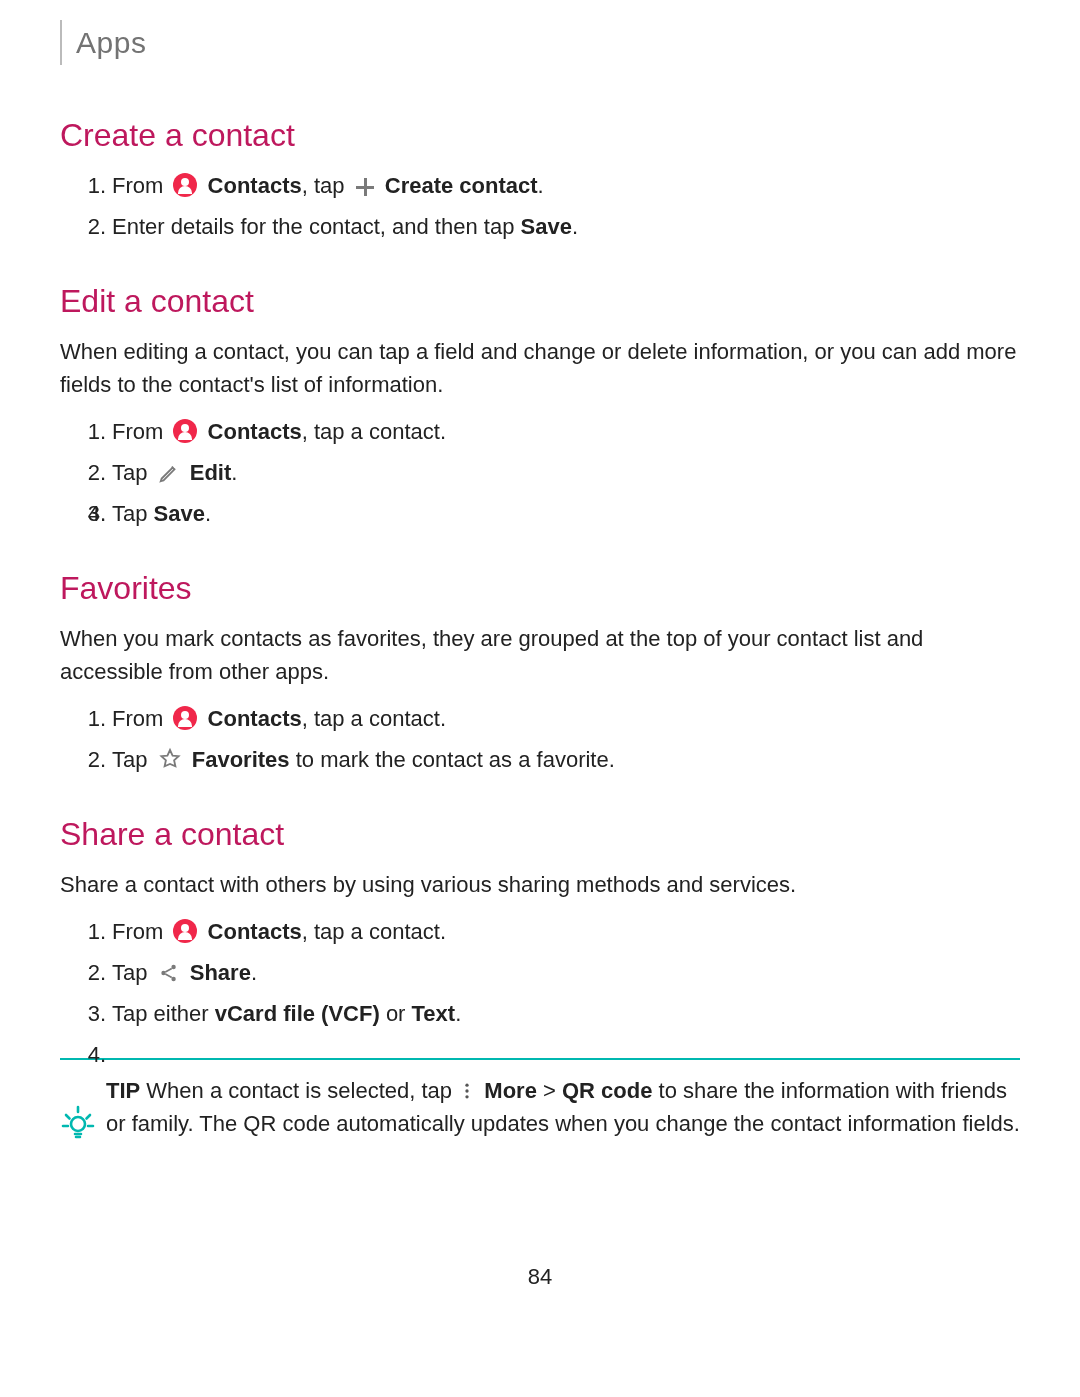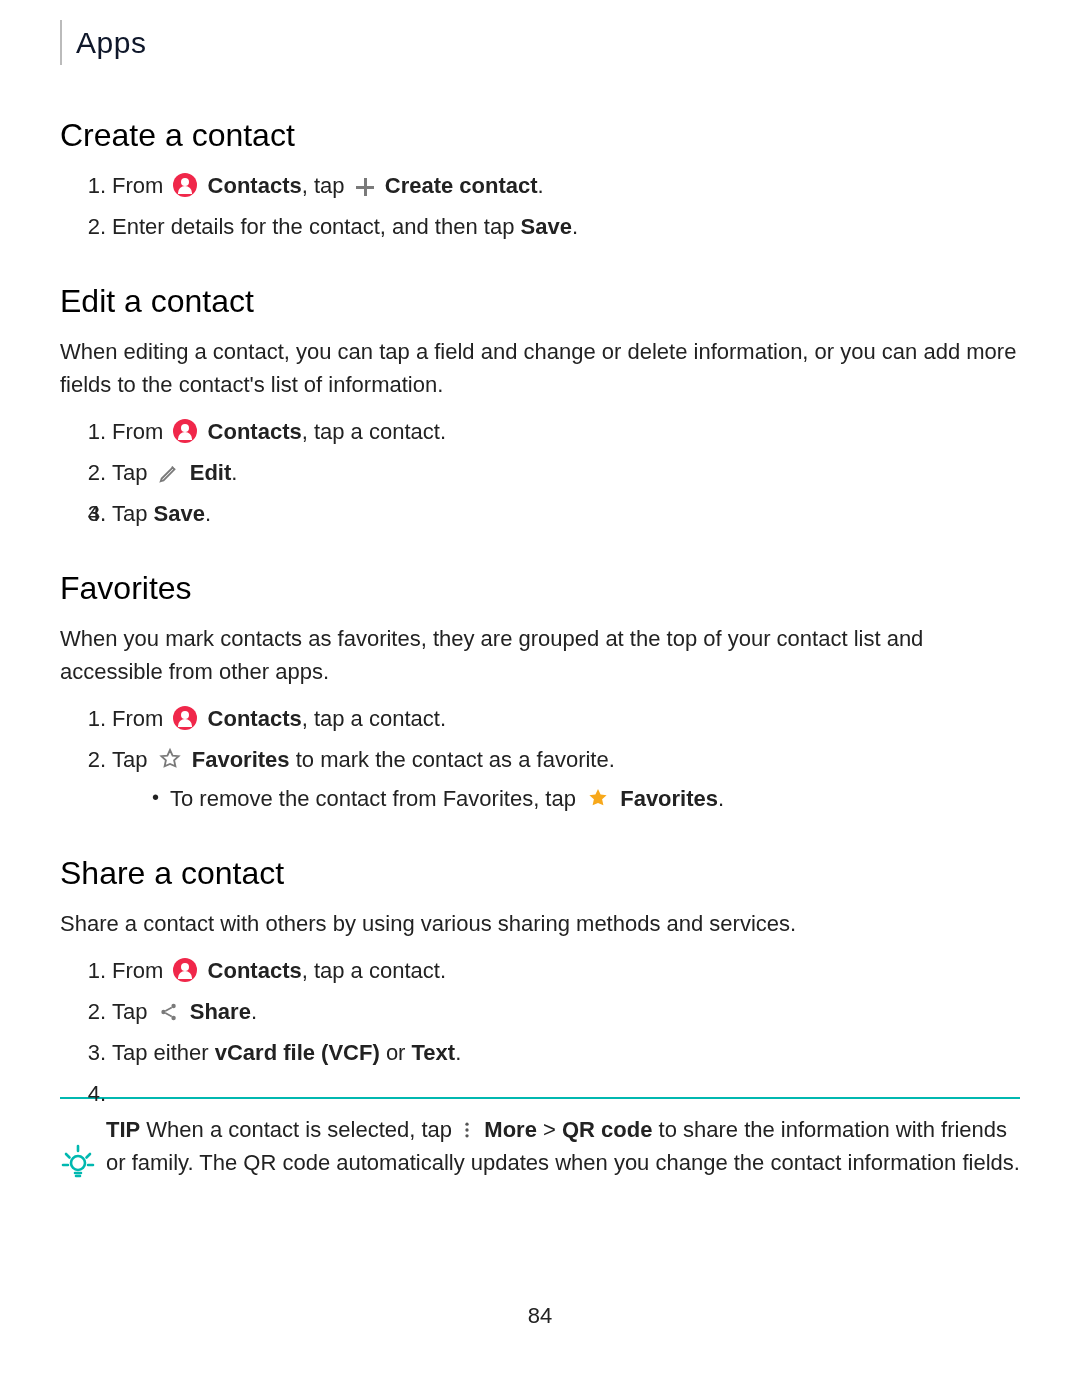--- a/index.html
+++ b/index.html
@@ -8,30 +8,30 @@
     background: #fff;
     color: #222;
     width: 1080px;
     padding: 20px 60px 40px 60px;
     font-size: 22px;
     line-height: 1.5;
   }
   .breadcrumb {
     border-left: 2px solid #bbb;
     padding-left: 14px;
-    color: #0f172a;
+    color: #737373;
     font-size: 30px;
     font-weight: 400;
     margin-bottom: 46px;
     letter-spacing: 0.5px;
   }
   h2.section {
     font-size: 32px;
     font-weight: 500;
-    color: #000000;
+    color: #be185d;
     margin-top: 34px;
     margin-bottom: 10px;
   }
   h2.section.first { margin-top: 0; }
   p.intro { margin: 6px 0 14px 0; }
   ol.steps { list-style: none; margin-left: 36px; }
   ol.steps > li { position: relative; margin: 8px 0 8px 0; padding-left: 16px; }
   ol.steps > li .num {
     position: absolute;
     left: -24px;
@@ -165,31 +165,20 @@
   </li>
   <li>
     <span class="num">2.</span>
     <span>Tap</span>
     <span class="inline-icon star-outline">
       <svg viewBox="0 0 24 24" width="24" height="24">
           <path fill="none" stroke="#7a7a7a" stroke-width="1.8" d="M12 3l2.6 5.6 6 .6-4.5 4.1 1.3 6L12 16.9 6.6 19.3l1.3-6L3.4 9.2l6-.6L12 3z"></path>
         </svg>
     </span>
     <span class="b">Favorites</span><span> to mark the contact as a favorite.</span>
-    <ul class="sub">
-      <li>
-        <span>To remove the contact from Favorites, tap</span>
-        <span class="inline-icon star-filled">
-          <svg viewBox="0 0 24 24" width="24" height="24">
-              <path fill="#f7a81b" d="M12 3l2.6 5.6 6 .6-4.5 4.1 1.3 6L12 16.9 6.6 19.3l1.3-6L3.4 9.2l6-.6L12 3z"></path>
-            </svg>
-        </span>
-        <span class="b">Favorites</span><span>.</span>
-      </li>
-    </ul>
   </li>
 </ol>
 
 <h2 class="section">Share a contact</h2>
 <p class="intro">Share a contact with others by using various sharing methods and services.</p>
 <ol class="steps">
   <li>
     <span class="num">1.</span>
     <span>From</span>
     <span class="inline-icon contacts-icon"></span>

